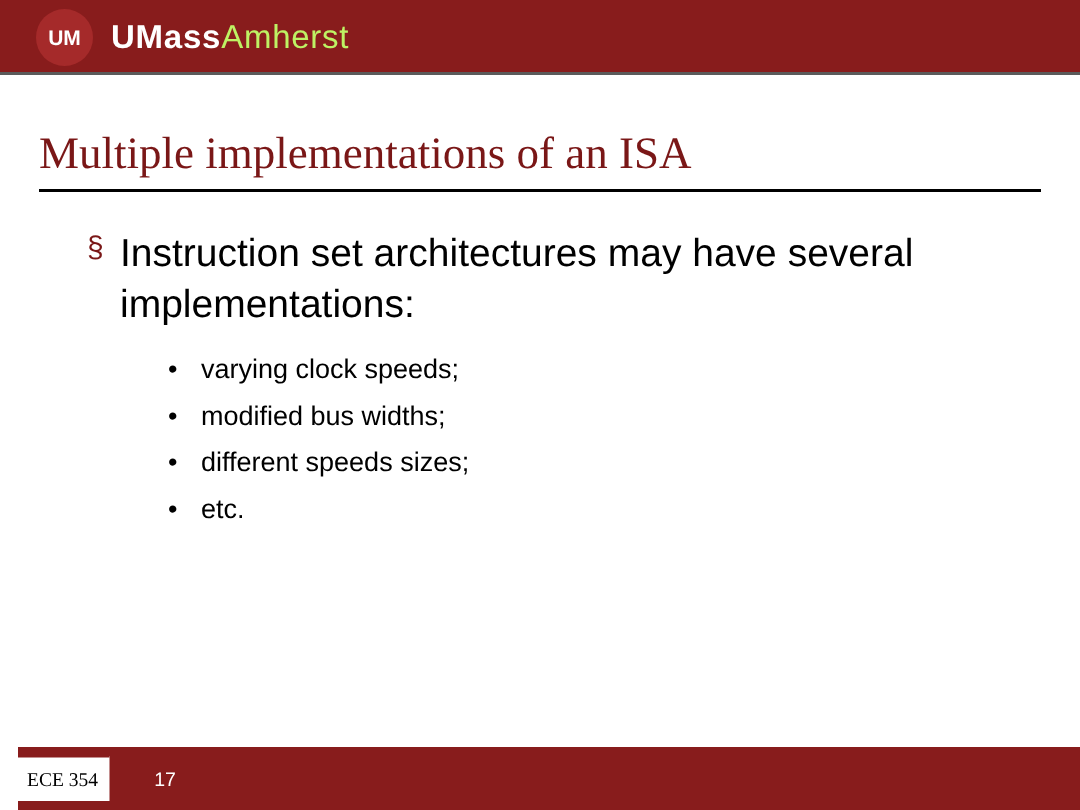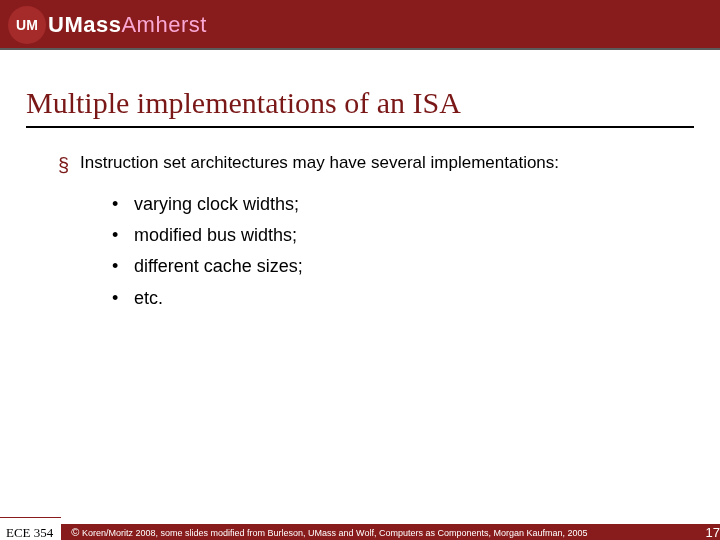--- a/index.html
+++ b/index.html
@@ -1,50 +1,50 @@
 <!DOCTYPE html>
 <html><head>
 <meta charset="utf-8">
 <style>
   * { margin: 0; padding: 0; box-sizing: border-box; }
   html, body { width: 720px; height: 540px; font-family: Georgia, 'Times New Roman', serif; overflow: hidden; background: #fff; }
   .slide { width: 720px; height: 540px; position: relative; display: flex; flex-direction: column; }
   .header-band { width: 100%; background: #881c1c; height: 58px; position: relative; }
-  .header-inner { position: absolute; left: 8px; top: 6px; display: flex; align-items: center; gap: 2px; }
+  .header-inner { position: absolute; left: 24px; top: 6px; display: flex; align-items: center; gap: 12px; }
   .logo-circle {
     width: 38px; height: 38px; border-radius: 50%;
     background: #a52a2a; color: #fff; font-weight: bold;
     display: flex; align-items: center; justify-content: center;
     font-size: 14px; font-family: Arial, sans-serif;
   }
   .wordmark { color: #fff; font-family: Arial, sans-serif; font-size: 22px; letter-spacing: 0.5px; }
-  .wordmark .light { font-weight: 300; color: #f9a8d4; }
+  .wordmark .light { font-weight: 300; color: #bef264; }
   .wordmark .heavy { font-weight: 700; color: #fff; }
   .header-bottom-rule {
     position: absolute; bottom: 0; left: 0; right: 0;
     height: 10px; background: #fff; border-top: 2px solid #5b5b5b;
   }
   .title-area { padding: 8px 26px 6px 26px; }
   .slide-title {
     font-family: Georgia, serif; font-size: 30px; color: #7a1717;
     padding-bottom: 4px;
     margin-top: 20px;
   }
   .title-rule { height: 2px; background: #000; width: 100%; margin-top: 2px; }
   .content { flex: 1; padding: 18px 40px 10px 58px; font-family: Verdana, Geneva, sans-serif; color: #000; }
   .l1 { display: flex; margin-bottom: 10px; }
   .l1-bullet { font-size: 20px; color: #7a1717; width: 22px; flex-shrink: 0; line-height: 1.3; }
-  .l1-text { font-size: 17px; line-height: 1.3; }
+  .l1-text { font-size: 26px; line-height: 1.3; }
   .l2-list { margin-top: 14px; margin-left: 54px; }
   .l2 { display: flex; margin-bottom: 6px; }
   .l2-bullet { font-size: 18px; width: 22px; flex-shrink: 0; line-height: 1.4; }
   .l2-text { font-size: 18px; line-height: 1.4; }
   .footer {
-    position: absolute; left: 0; right: 0; bottom: 0;
-    height: 16px; background: #881c1c; color: #fff;
+    position: absolute; left: 12px; right: 0; bottom: 0;
+    height: 42px; background: #881c1c; color: #fff;
     display: flex; align-items: center;
     font-family: Verdana, Geneva, sans-serif;
   }
   .footer-left {
     background: #fff; color: #000; height: 30px;
     display: flex; align-items: center; padding: 0 8px 0 6px;
     font-size: 13px; font-family: Georgia, serif;
     border-top: 1px solid #881c1c;
     white-space: nowrap;
   }
@@ -73,39 +73,35 @@
   </div>
 
   <div class="content">
     <div class="l1">
       <div class="l1-bullet">§</div>
       <div class="l1-text">Instruction set architectures may have several implementations:</div>
     </div>
     <div class="l2-list">
       <div class="l2">
         <div class="l2-bullet">•</div>
-        <div class="l2-text">varying clock widths;</div>
+        <div class="l2-text">varying clock speeds;</div>
       </div>
       <div class="l2">
         <div class="l2-bullet">•</div>
         <div class="l2-text">modified bus widths;</div>
       </div>
       <div class="l2">
         <div class="l2-bullet">•</div>
-        <div class="l2-text">different cache sizes;</div>
+        <div class="l2-text">different speeds sizes;</div>
       </div>
       <div class="l2">
         <div class="l2-bullet">•</div>
         <div class="l2-text">etc.</div>
       </div>
     </div>
   </div>
 
   <div class="footer">
     <div class="footer-left">ECE 354</div>
-    <div class="footer-copy">
-      <span class="circled">©</span>
-      <span>Koren/Moritz 2008,  some slides modified from Burleson, UMass and Wolf, Computers as Components, Morgan Kaufman, 2005</span>
-    </div>
     <div class="footer-page">17</div>
   </div>
 
 </div>
 
 </body></html>

